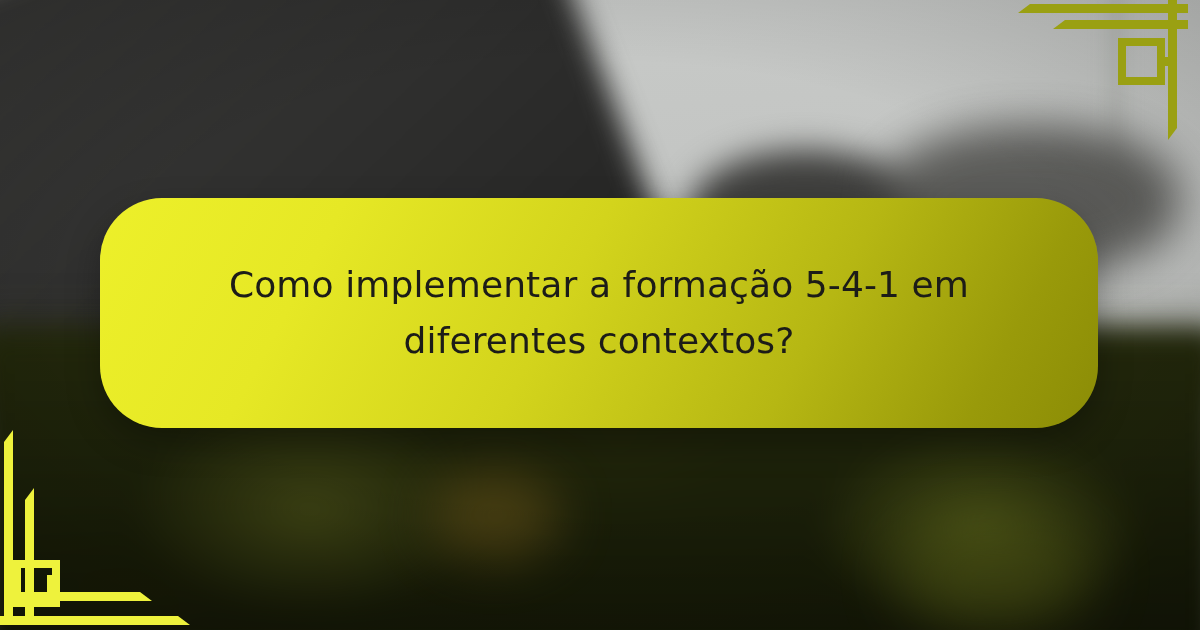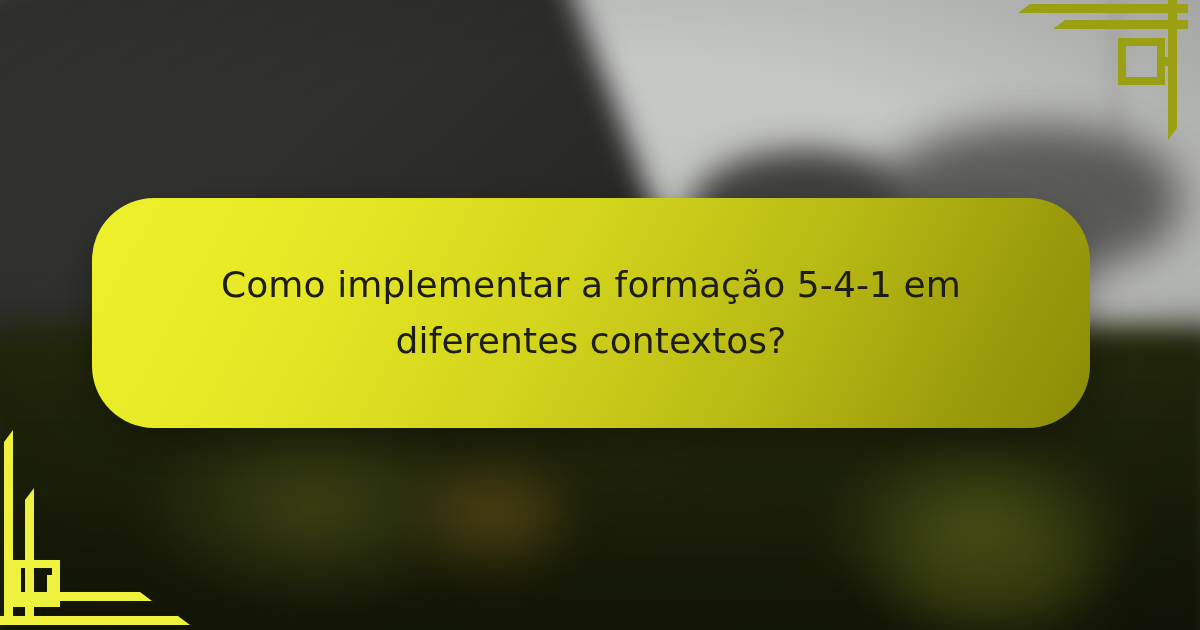--- a/index.html
+++ b/index.html
@@ -140,21 +140,21 @@
   .deco {
     position: absolute;
     pointer-events: none;
   }
   .deco-tr { right: 0; top: 0; }
   .deco-bl { left: 0; bottom: 0; }
 
   
   .card {
     position: absolute;
-    left: 92px;
+    left: 100px;
     top: 198px;
     width: 998px;
     height: 230px;
     border-radius: 62px;
     background: linear-gradient(118deg,
         #edf02a 0%,
         #e6e825 22%,
         #d3d41c 46%,
         #b6b713 70%,
         #999a0a 88%,

